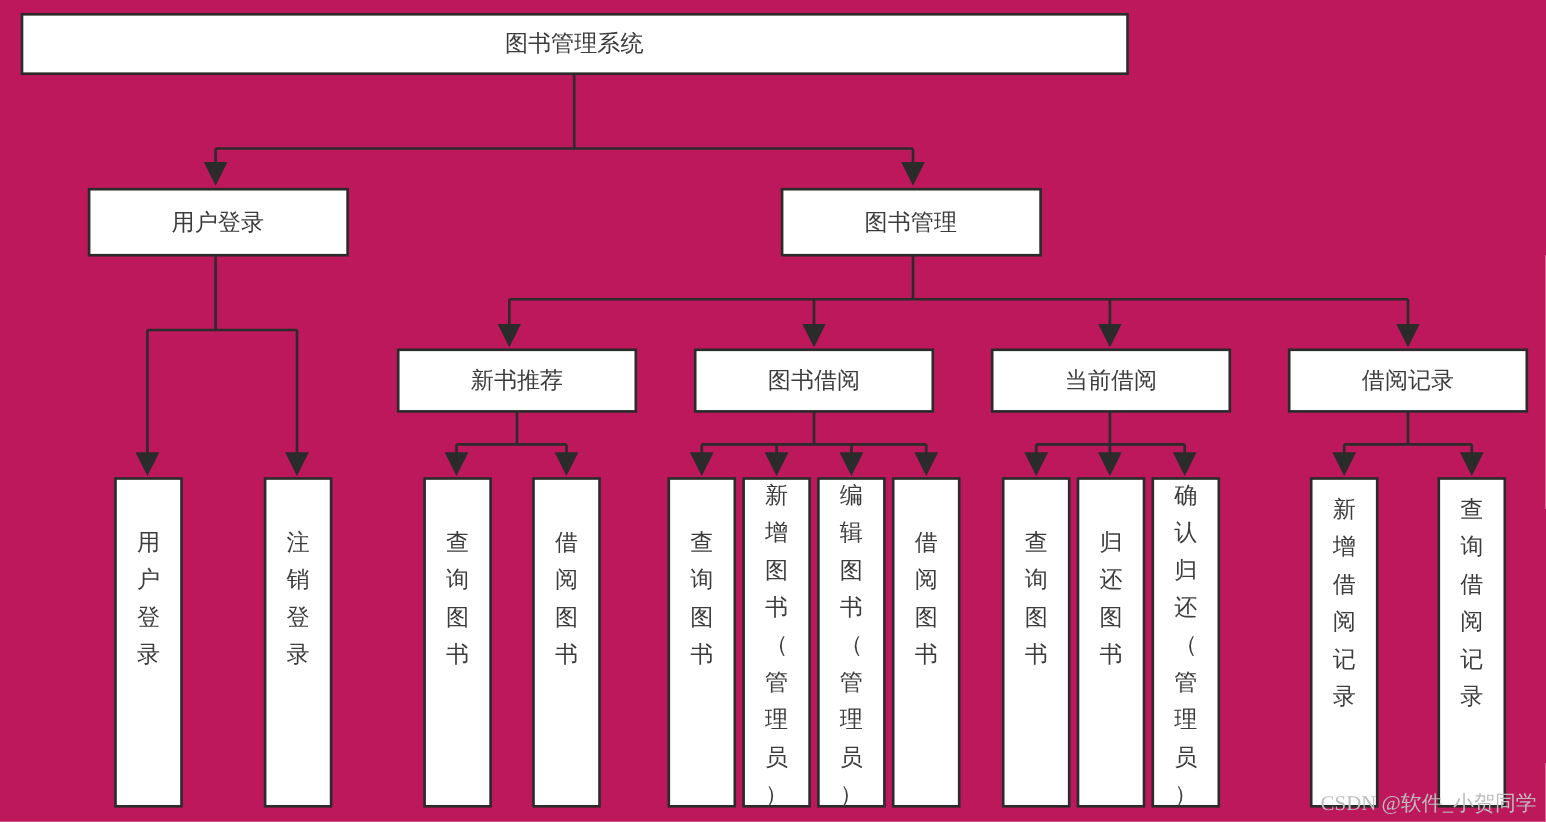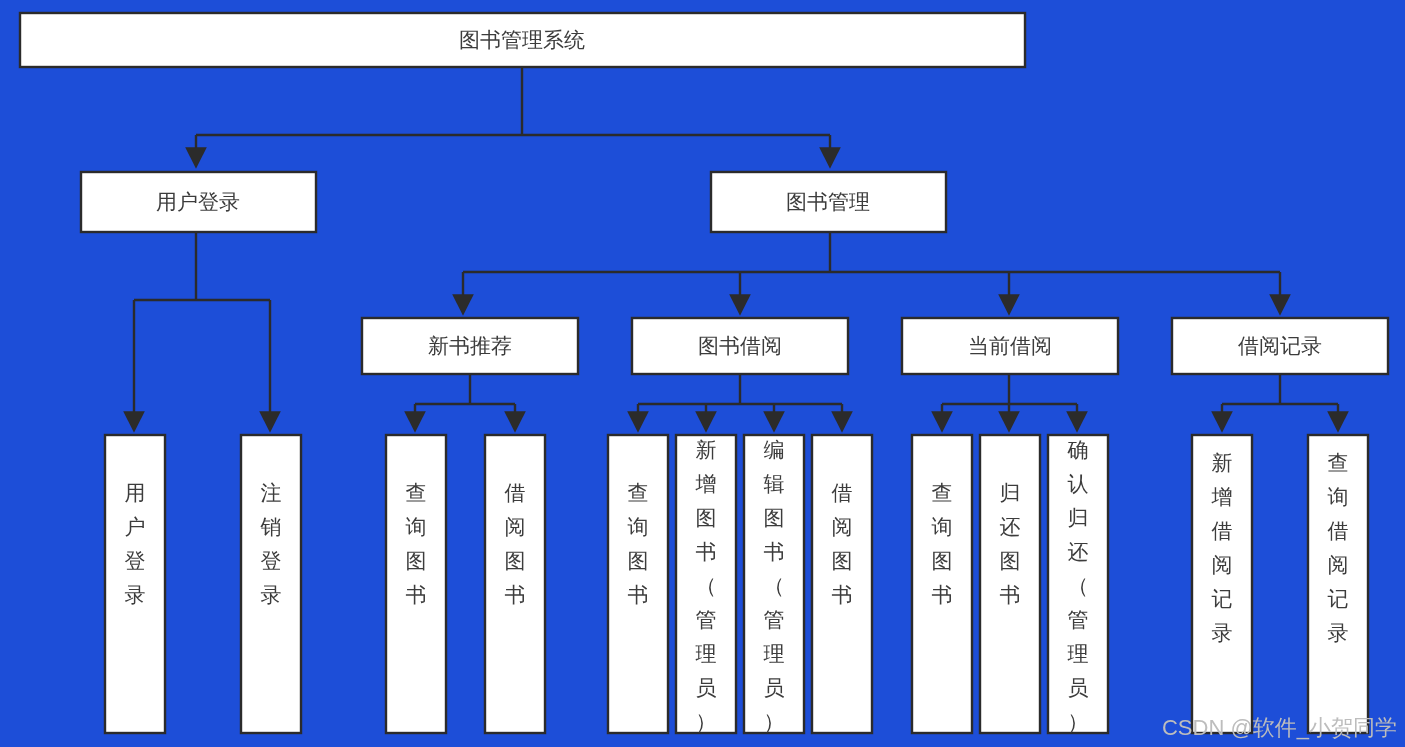--- a/index.html
+++ b/index.html
@@ -10,21 +10,21 @@
   body {
     width: 1405px;
     height: 747px;
     font-family: "DejaVu Sans", "Liberation Sans", sans-serif;
     overflow: hidden;
   }
   #diagram-root {
     position: relative;
     width: 1405px;
     height: 747px;
-    background: #1d4ed8;
+    background: #be185d;
   }
   svg.flow {
     position: absolute;
     top: 0; left: 0;
     width: 1405px;
     height: 747px;
   }
   .node-box {
     fill: #ffffff;
     stroke: #2b2b2b;
@@ -49,22 +49,22 @@
     fill: none;
   }
   .arrow-head {
     fill: #2b2b2b;
     stroke: none;
   }
   .watermark {
     position: absolute;
     right: 8px;
     bottom: 4px;
-    font-family: Liberation Sans, sans-serif;
-    font-size: 22px;
+    font-family: Liberation Serif, serif;
+    font-size: 19px;
     color: #bdbdbd;
     white-space: nowrap;
     user-select: none;
   }
 </style>
 </head>
 <body>
 
 <div id="diagram-root">
 

